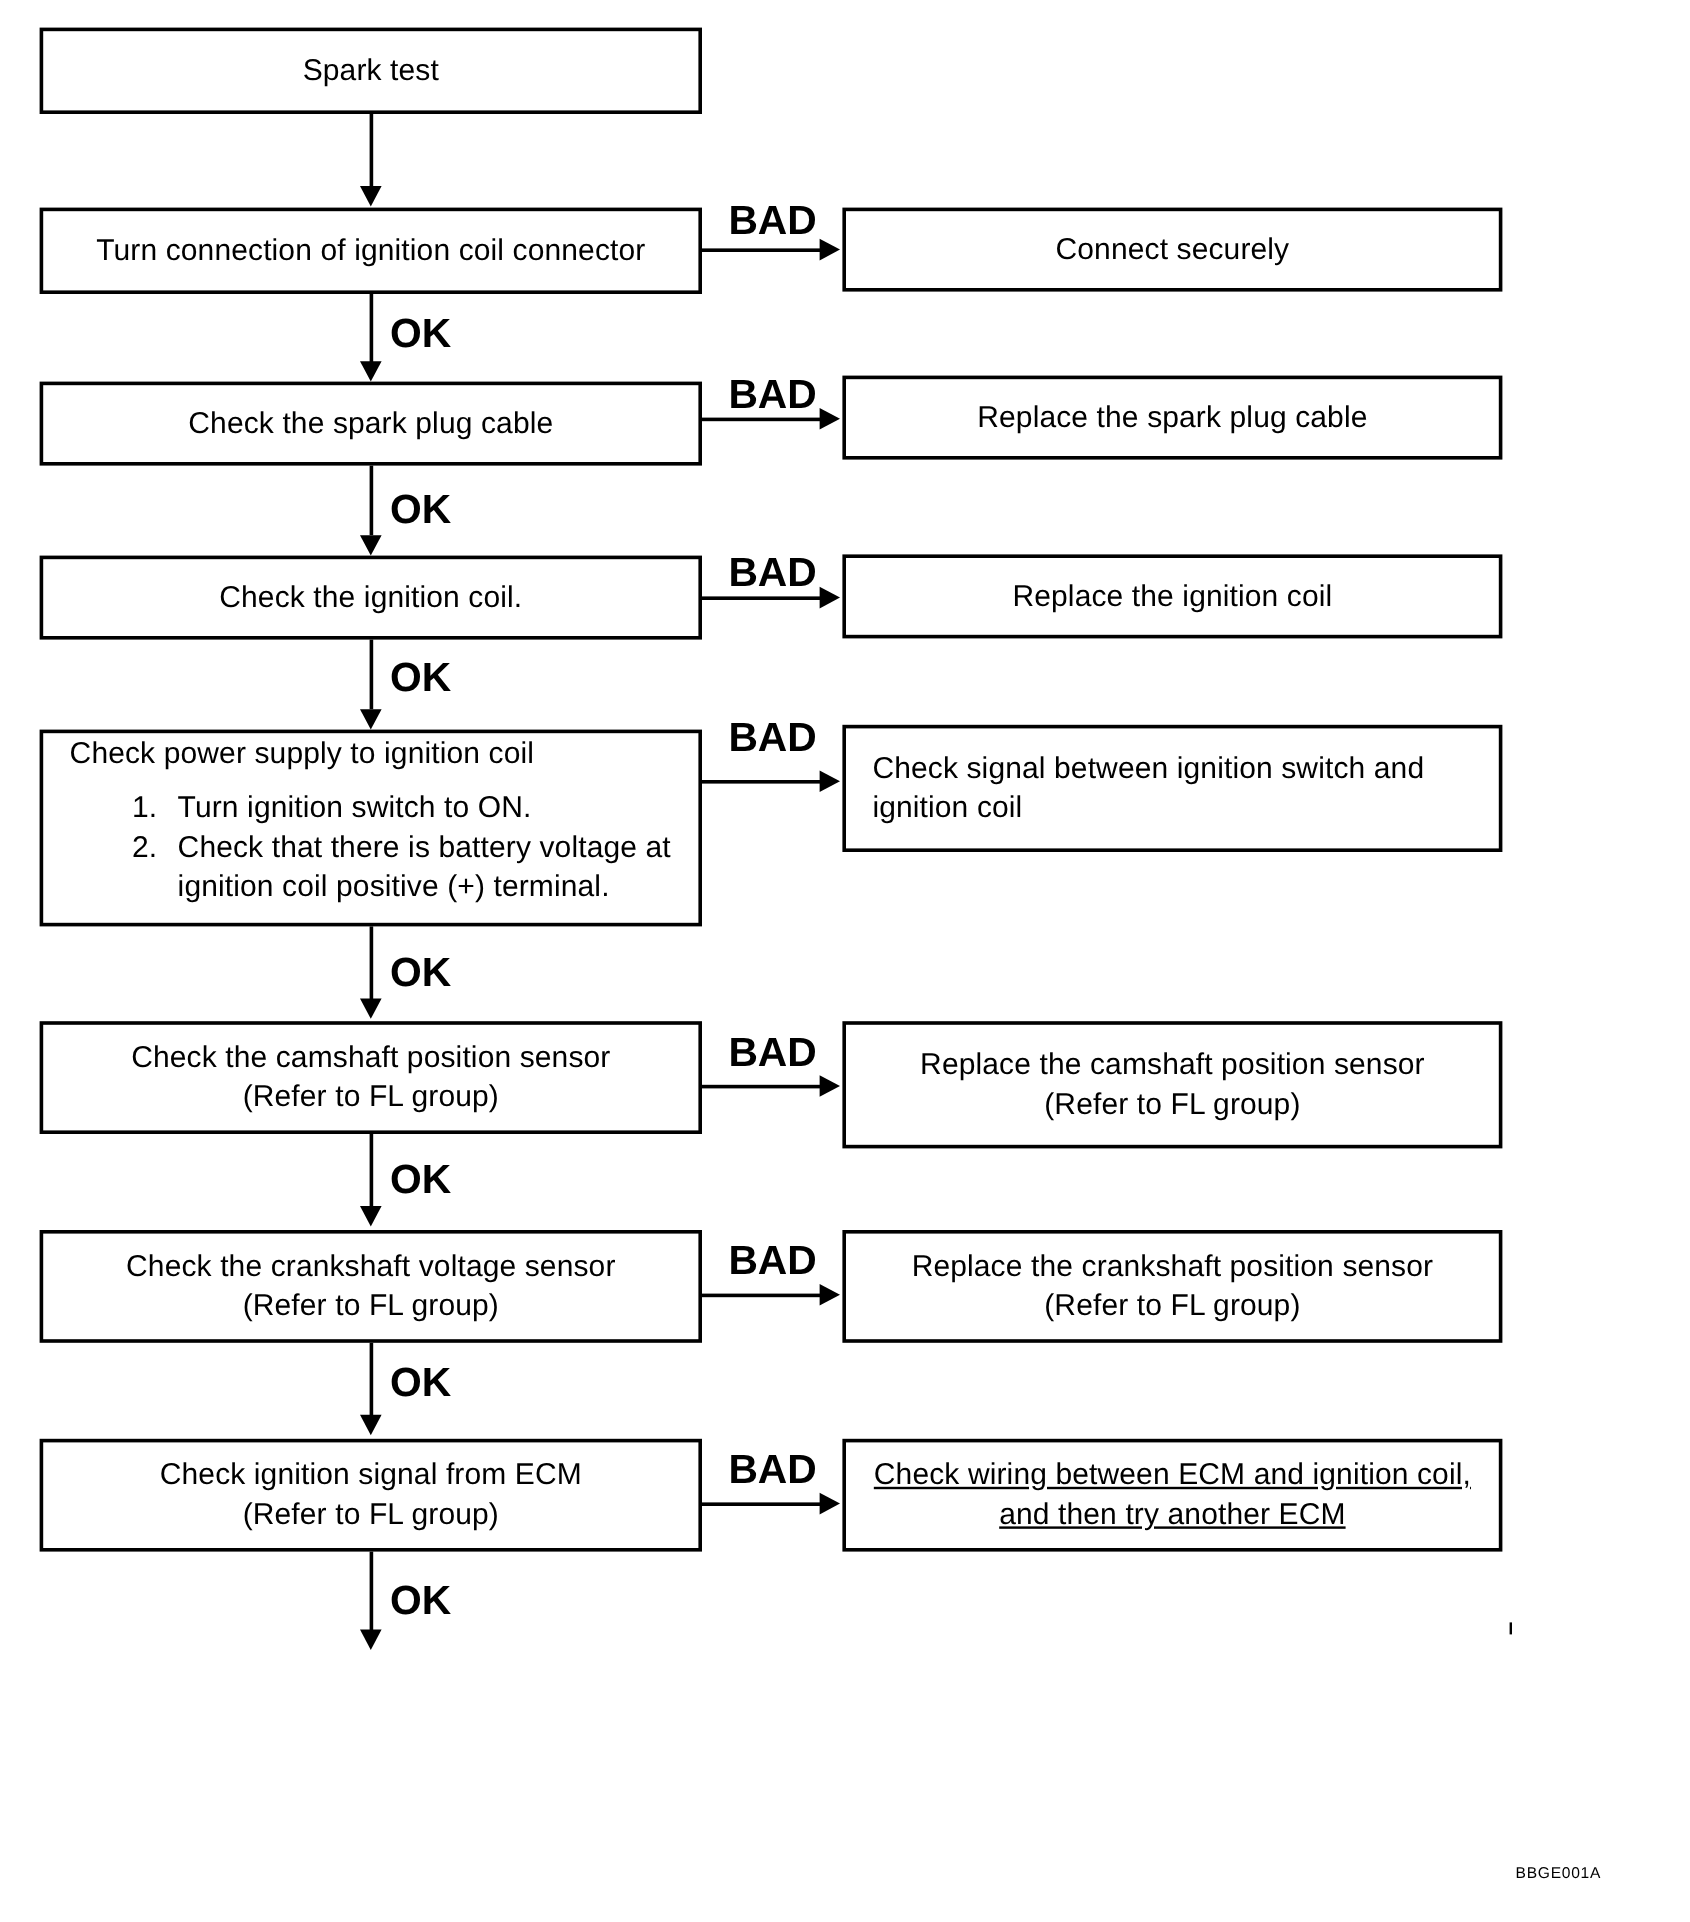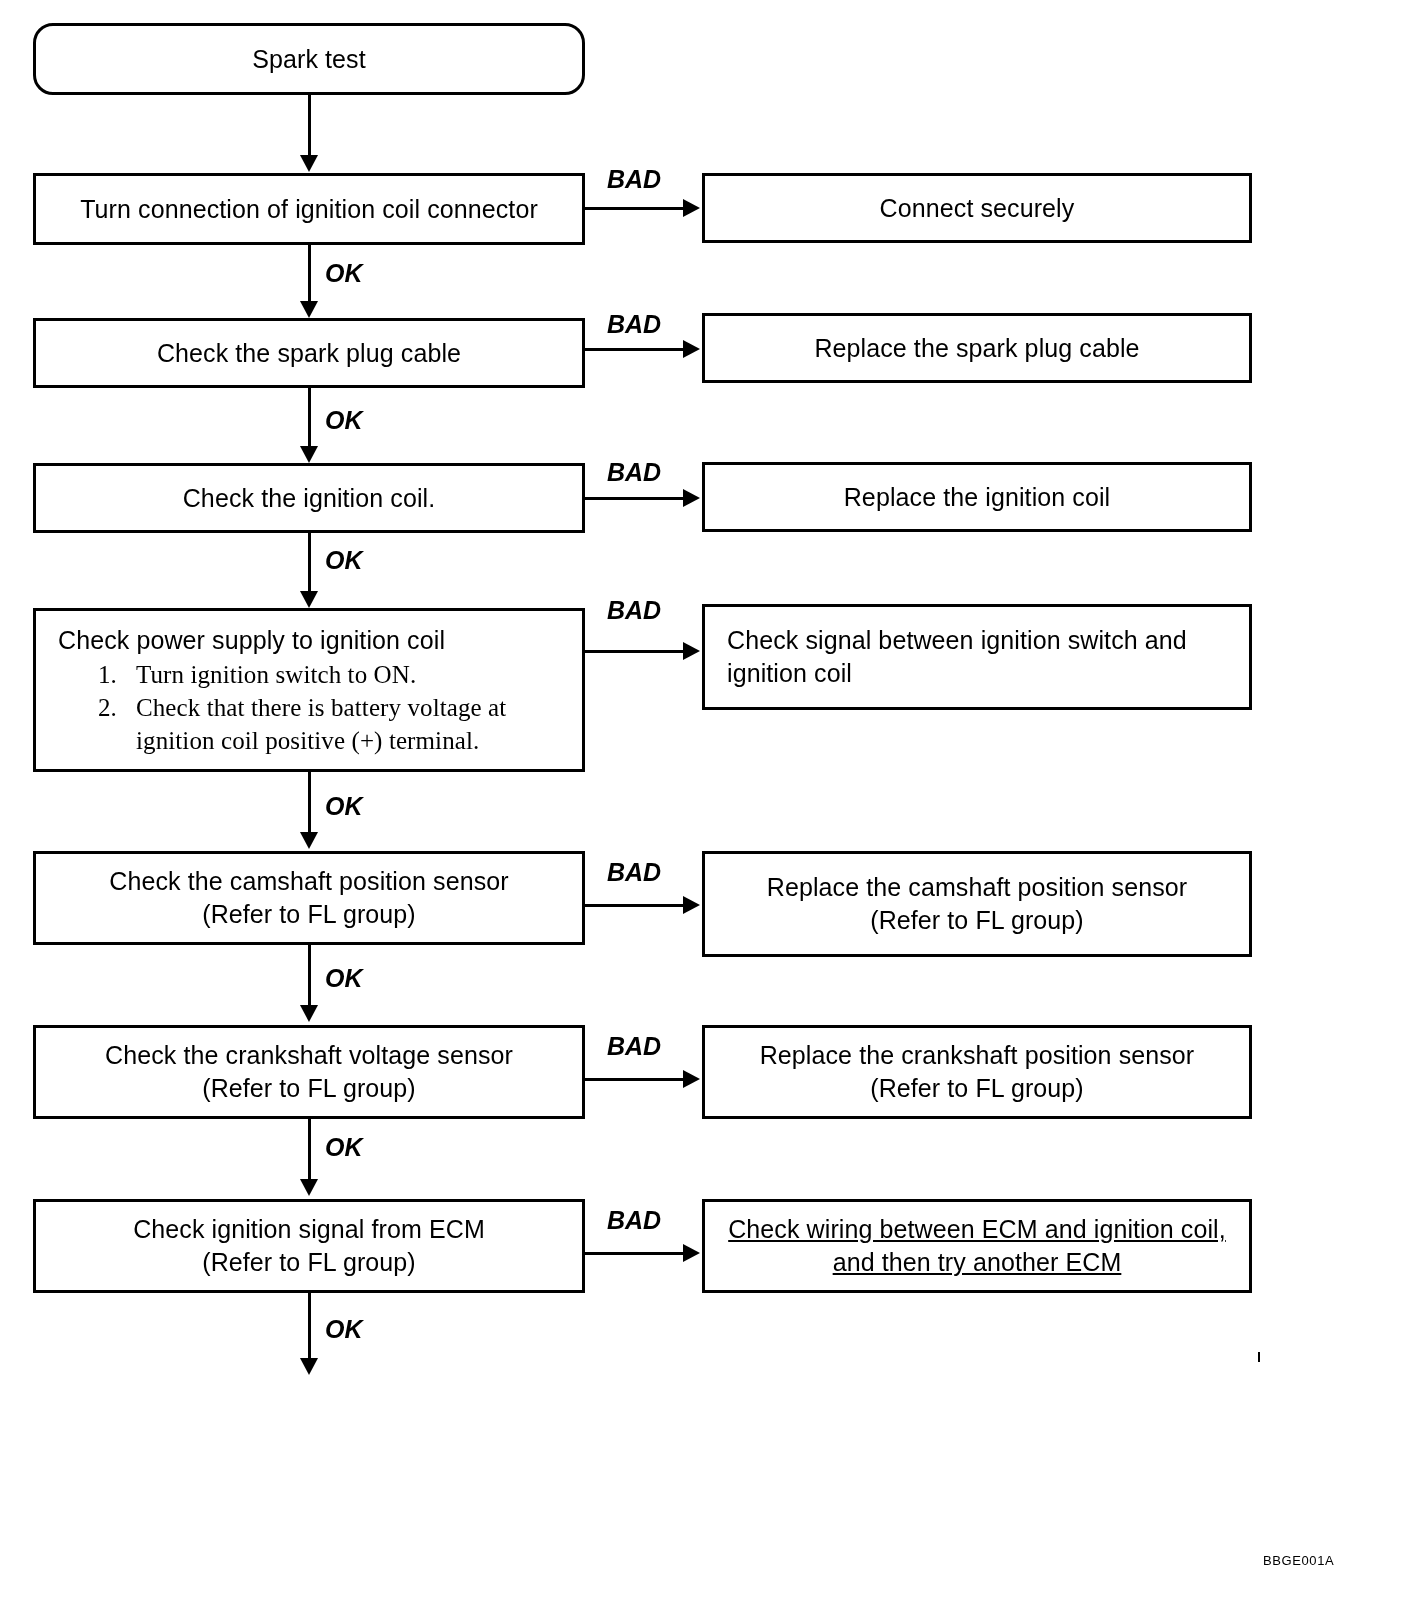--- a/index.html
+++ b/index.html
@@ -46,25 +46,24 @@
   
   .steps {
     display: block;
     width: 100%;
   }
   .steps .heading {
     display: block;
     margin-bottom: 1px;
   }
   .steps ol {
-    margin: 0;
+    margin: 12px;
     padding: 0 0 0 40px;
     list-style: none;
     counter-reset: stepcnt;
-    font-family: Liberation Serif, serif;
   }
   .steps ol li {
     counter-increment: stepcnt;
     position: relative;
     padding-left: 38px;
     margin: 0;
   }
   .steps ol li::before {
     content: counter(stepcnt) ".";
     position: absolute;
@@ -93,46 +92,45 @@
   .arrow-right {
     position: absolute;
     width: 0;
     height: 0;
     border-top: 9px solid transparent;
     border-bottom: 9px solid transparent;
     border-left: 17px solid #000000;
   }
   .edge-label {
     position: absolute;
-    font-size: 25px;
+    font-size: 34px;
     font-weight: bold;
     white-space: nowrap;
     line-height: 1;
-    font-style: italic;
   }
   .figcode {
     position: absolute;
     font-size: 13px;
     font-family: "Liberation Sans", sans-serif;
     letter-spacing: 0.6px;
     white-space: nowrap;
   }
   .tick {
     position: absolute;
     width: 3px;
     height: 12px;
     background: #000000;
   }
 </style>
 </head>
 <body>
 
 <div id="page">
 
-  <div class="node" style="left:33px; top:23px; width:552px; height:72px;border-radius:20px;">
+  <div class="node" style="left:33px; top:23px; width:552px; height:72px;">
     <span class="txt">Spark test</span>
   </div>
 
   <div class="node" style="left:33px; top:173px; width:552px; height:72px;">
     <span class="txt">Turn connection of ignition coil connector</span>
   </div>
 
   <div class="node" style="left:33px; top:318px; width:552px; height:70px;">
     <span class="txt">Check the spark plug cable</span>
   </div>

